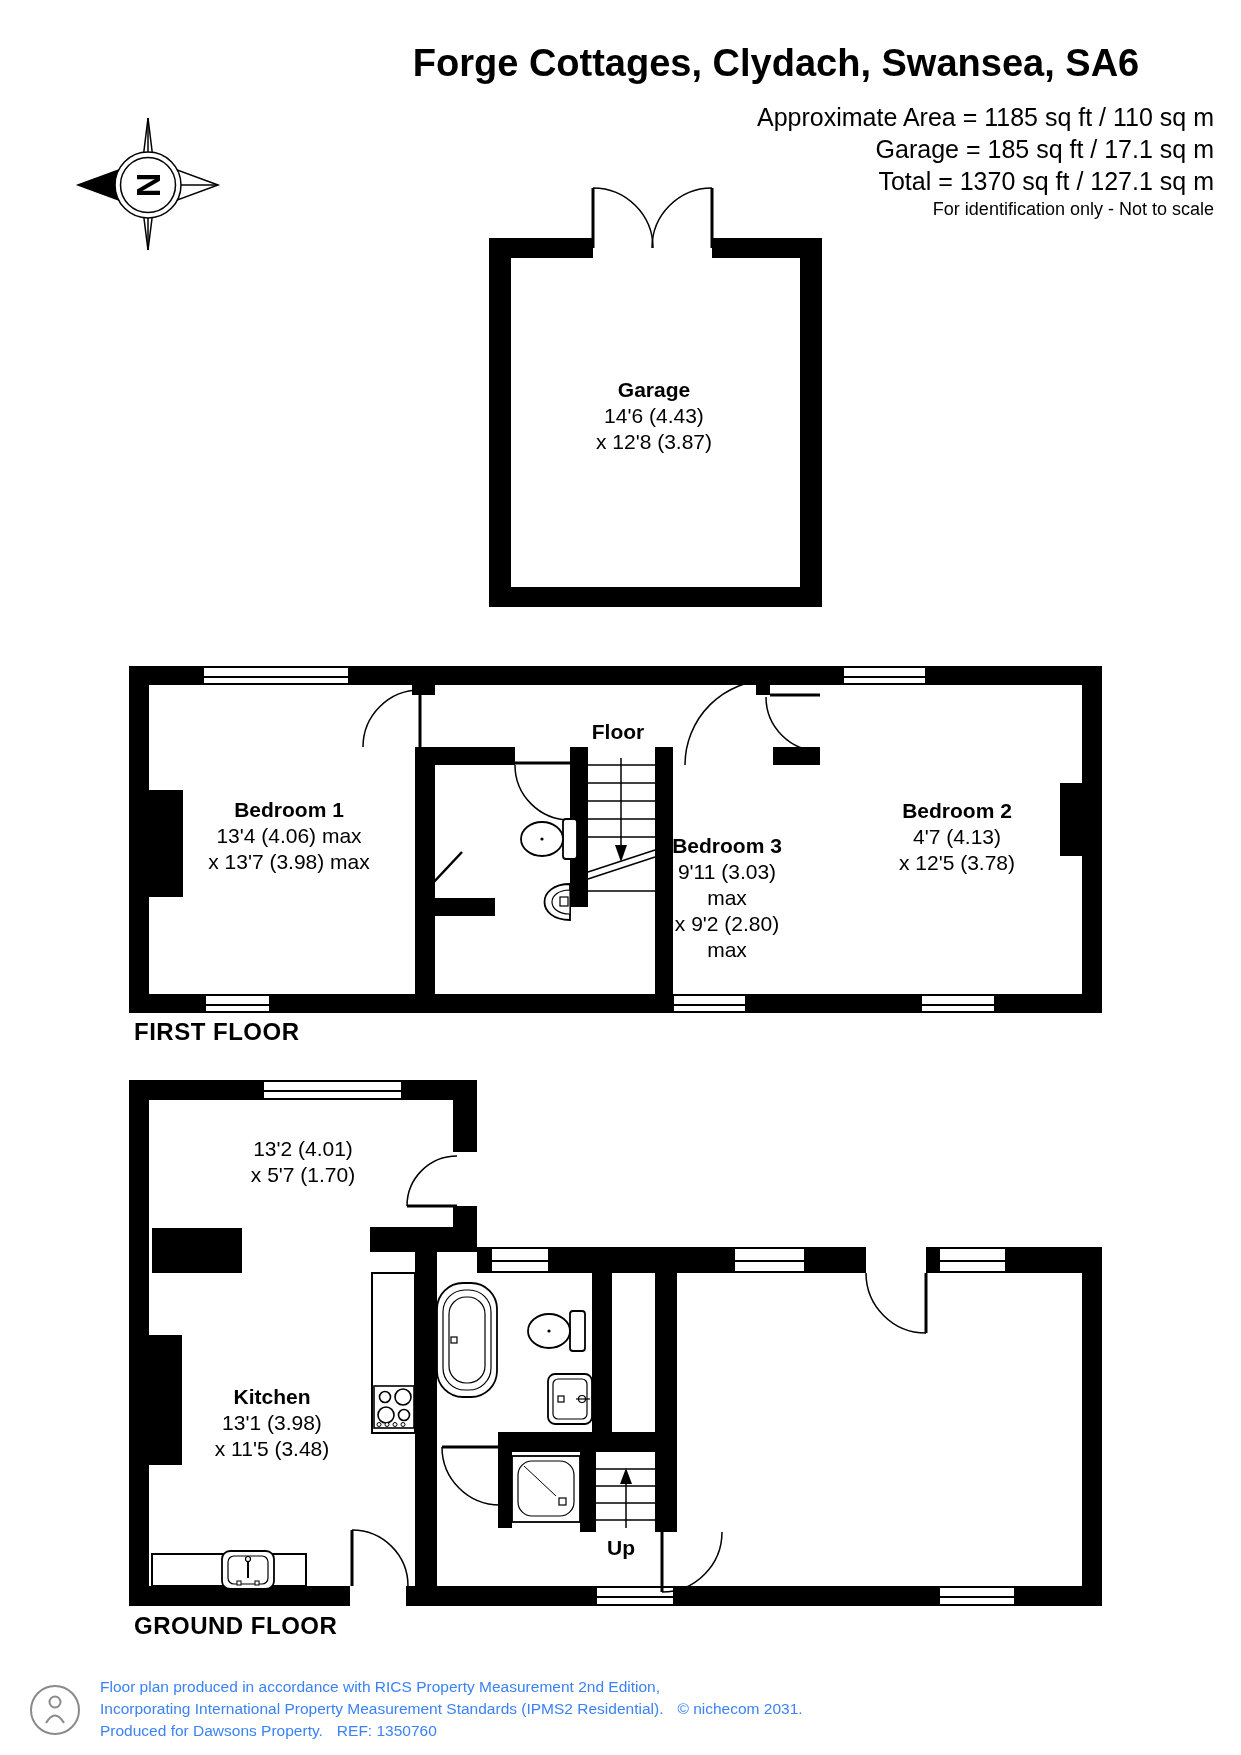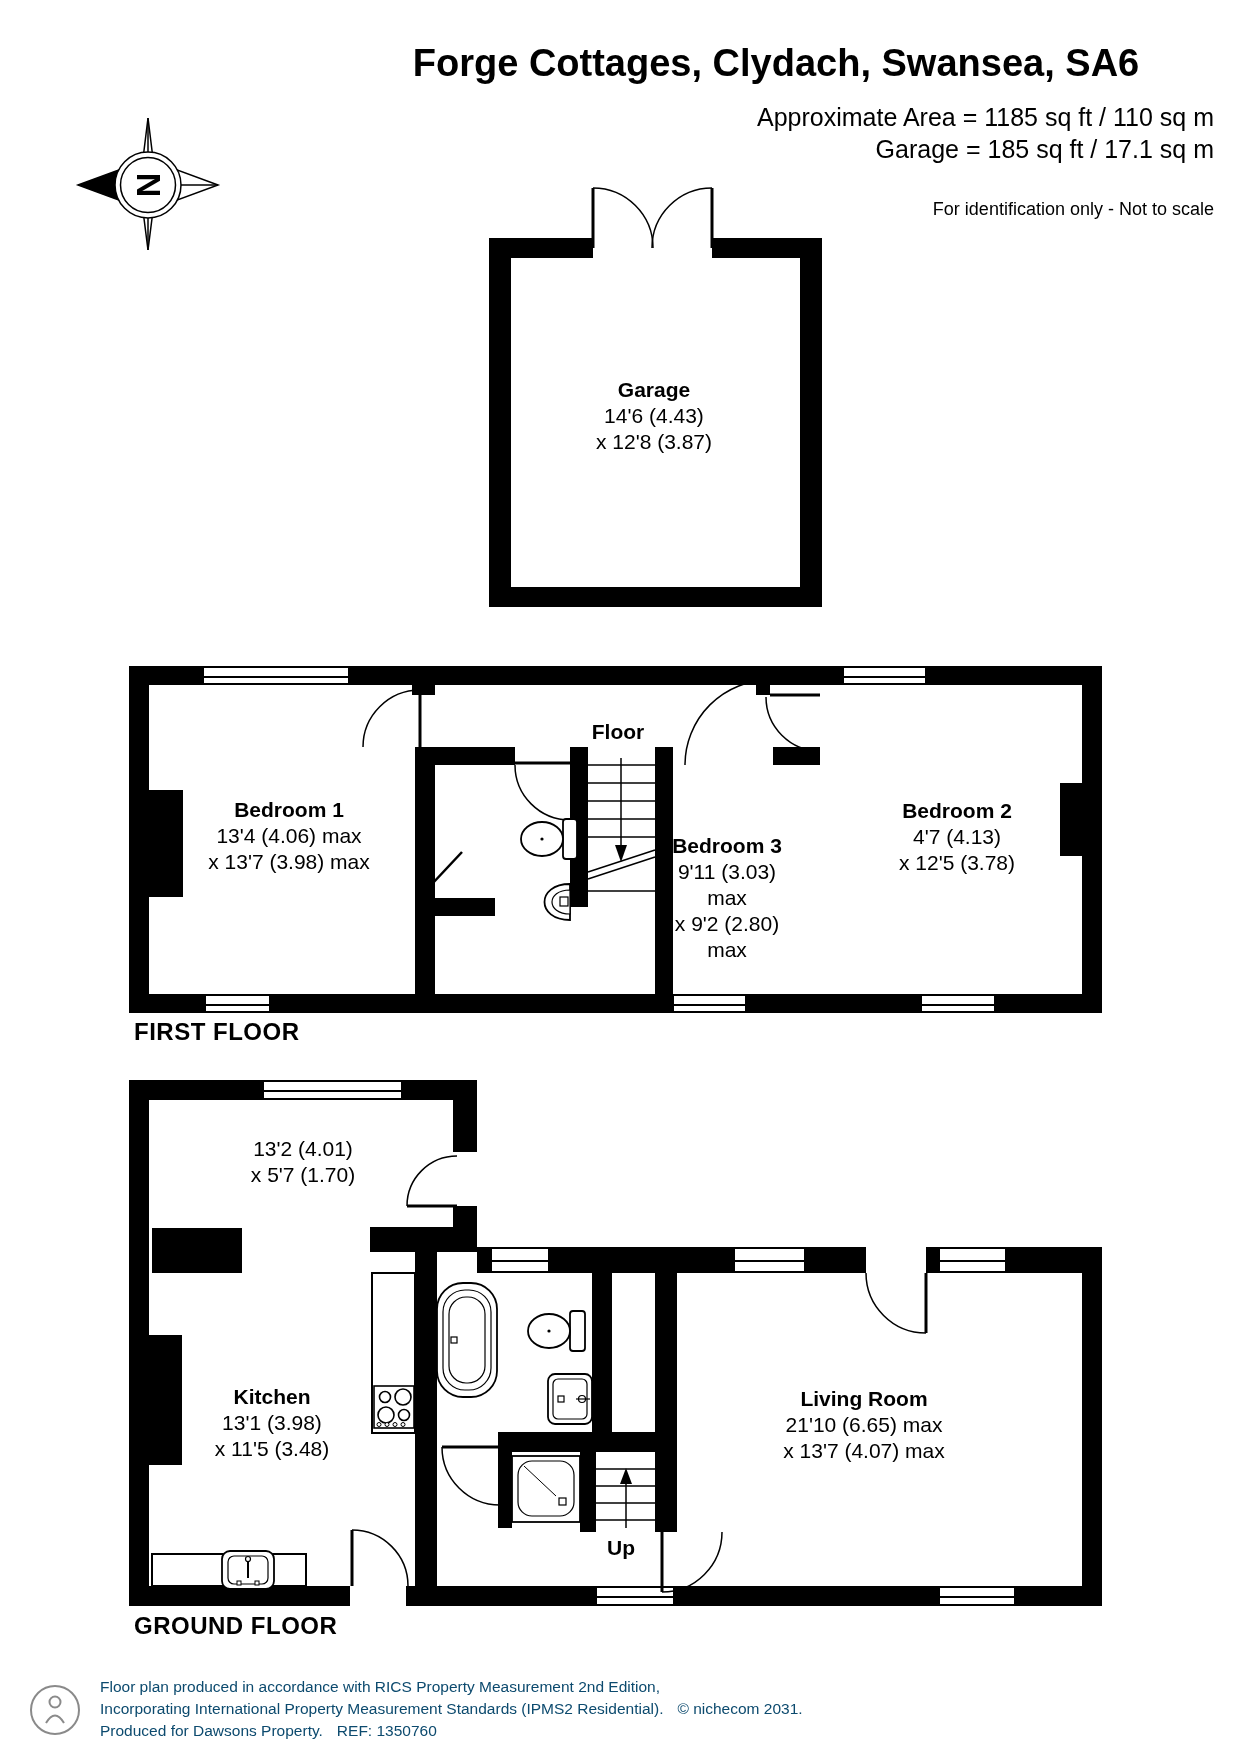--- a/index.html
+++ b/index.html
@@ -10,32 +10,33 @@
   .window{position:absolute;background:#fff;border:2px solid #000;box-sizing:border-box;}
   .window .wline{position:absolute;left:0;right:0;top:50%;height:0;border-top:2px solid #000;}
   .lbl{position:absolute;transform:translateX(-50%);text-align:center;font-size:21px;line-height:26px;white-space:nowrap;}
   .lbl .rn{font-weight:bold;}
   .fl{position:absolute;font-size:24px;font-weight:bold;letter-spacing:.5px;}
   .stair-lbl{position:absolute;transform:translateX(-50%);font-size:21px;font-weight:bold;}
   .hdr-title{position:absolute;left:338px;right:27px;top:42px;text-align:center;font-size:38px;font-weight:bold;}
   .hdr-line{position:absolute;right:27px;text-align:right;font-size:25px;}
   .hdr-small{position:absolute;right:27px;text-align:left;font-size:18px;}
   .overlay{position:absolute;left:0;top:0;pointer-events:none;}
-  #footer{position:absolute;left:28px;top:1676px;display:flex;align-items:flex-start;color:#0c4a6e;}
+  #footer{position:absolute;left:28px;top:1676px;display:flex;align-items:flex-start;color:#3b82f6;}
   #footer .ftext{margin-left:18px;font-size:15.5px;line-height:22px;}
   .cpy{margin-left:14px;}
 </style>
 </head>
 <body>
 
 <div id="page">
 
   <div class="hdr-title">Forge Cottages, Clydach, Swansea, SA6</div>
   <div class="hdr-line" style="top:103px">Approximate Area = 1185 sq ft / 110 sq m</div>
   <div class="hdr-line" style="top:135px">Garage = 185 sq ft / 17.1 sq m</div>
+  <div class="hdr-line" style="top:167px">Total = 1370 sq ft / 127.1 sq m</div>
   <div class="hdr-small" style="top:199px">For identification only - Not to scale</div>
 
   <div>
     <div class="wall" style="left:489px;top:238px;width:104px;height:20px"></div>
     <div class="wall" style="left:712px;top:238px;width:110px;height:20px"></div>
     <div class="wall" style="left:489px;top:238px;width:22px;height:369px"></div>
     <div class="wall" style="left:800px;top:238px;width:22px;height:369px"></div>
     <div class="wall" style="left:489px;top:587px;width:333px;height:20px"></div>
   </div>
 
@@ -275,25 +276,20 @@
     <div>13'2 (4.01)</div>
     <div>x 5'7 (1.70)</div>
   </div>
 
   <div class="lbl" style="left:272px;top:1384px">
     <div class="rn">Kitchen</div>
     <div>13'1 (3.98)</div>
     <div>x 11'5 (3.48)</div>
   </div>
 
-  <div class="lbl" style="left:864px;top:1386px">
-    <div class="rn">Living Room</div>
-    <div>21'10 (6.65) max</div>
-    <div>x 13'7 (4.07) max</div>
-  </div>
 
   <div class="stair-lbl" style="left:618px;top:720px">Floor</div>
   <div class="stair-lbl" style="left:621px;top:1536px">Up</div>
 
   <div class="fl" style="left:134px;top:1018px">FIRST FLOOR</div>
   <div class="fl" style="left:134px;top:1612px">GROUND FLOOR</div>
 
   <div id="footer">
     <svg width="54" height="66" viewBox="0 0 54 66">
       <circle cx="27" cy="34" r="24" stroke="#8a8a8a" stroke-width="2" fill="none"></circle>

